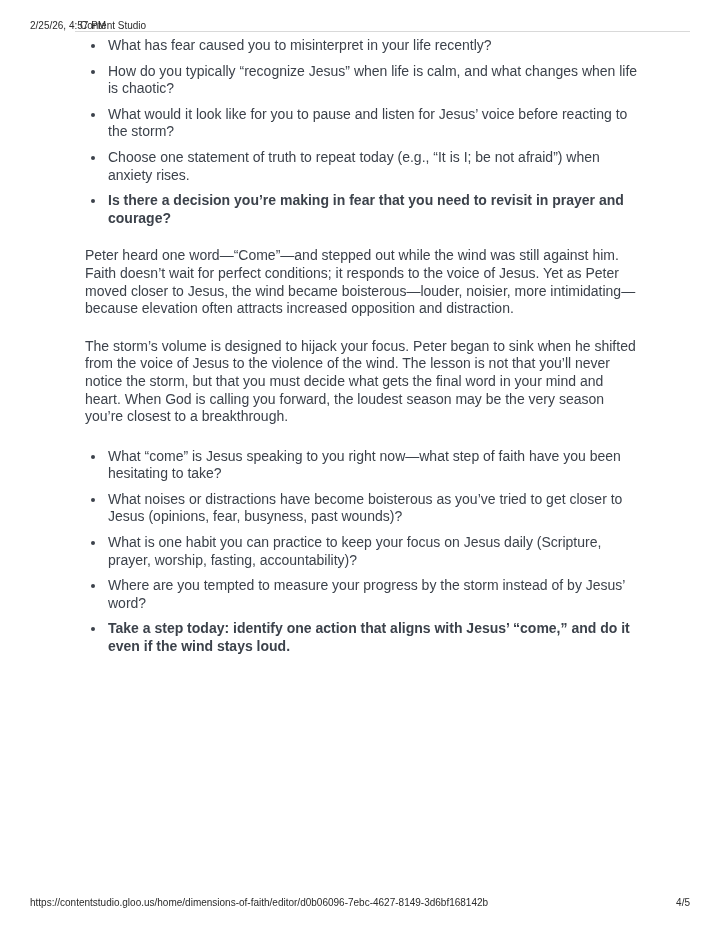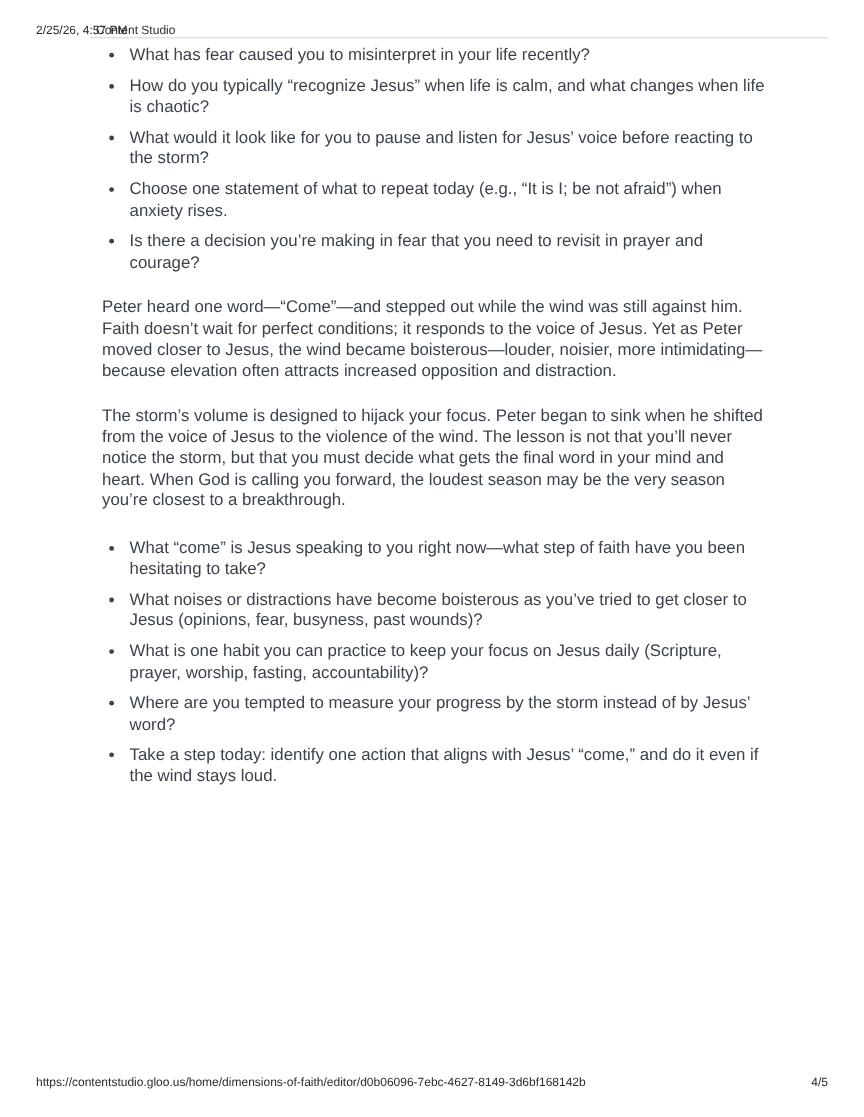--- a/index.html
+++ b/index.html
@@ -56,20 +56,21 @@
     margin: 0;
     padding: 0 0 0 21px;
     list-style: disc outside;
   }
   ul.question-list li {
     margin: 0 0 8px 0;
     padding-left: 2px;
   }
   ul.question-list li:last-child {
     margin-bottom: 0;
+    font-weight: bold;
   }
   h1.day-heading {
     margin: 24px 0 0 0;
     font-size: 24.5px;
     line-height: 30px;
     font-weight: 700;
     color: #21262e;
     letter-spacing: -0.2px;
   }
   .scripture-ref {
@@ -110,21 +111,21 @@
   <span class="doc-title">Content Studio</span>
 </div>
 
 <div class="content-area">
   <div class="content-body">
 
     <ul class="question-list top">
       <li>What has fear caused you to misinterpret in your life recently?</li>
       <li>How do you typically “recognize Jesus” when life is calm, and what changes when life is chaotic?</li>
       <li>What would it look like for you to pause and listen for Jesus’ voice before reacting to the storm?</li>
-      <li>Choose one statement of what to repeat today (e.g., “It is I; be not afraid”) when anxiety rises.</li>
+      <li>Choose one statement of truth to repeat today (e.g., “It is I; be not afraid”) when anxiety rises.</li>
       <li>Is there a decision you’re making in fear that you need to revisit in prayer and courage?</li>
     </ul>
 
 
 
     <p class="devo-para">Peter heard one word—“Come”—and stepped out while the wind was still against him. Faith doesn’t wait for perfect conditions; it responds to the voice of Jesus. Yet as Peter moved closer to Jesus, the wind became boisterous—louder, noisier, more intimidating—because elevation often attracts increased opposition and distraction.</p>
 
     <p class="devo-para">The storm’s volume is designed to hijack your focus. Peter began to sink when he shifted from the voice of Jesus to the violence of the wind. The lesson is not that you’ll never notice the storm, but that you must decide what gets the final word in your mind and heart. When God is calling you forward, the loudest season may be the very season you’re closest to a breakthrough.</p>
 
     <ul class="question-list bottom">

